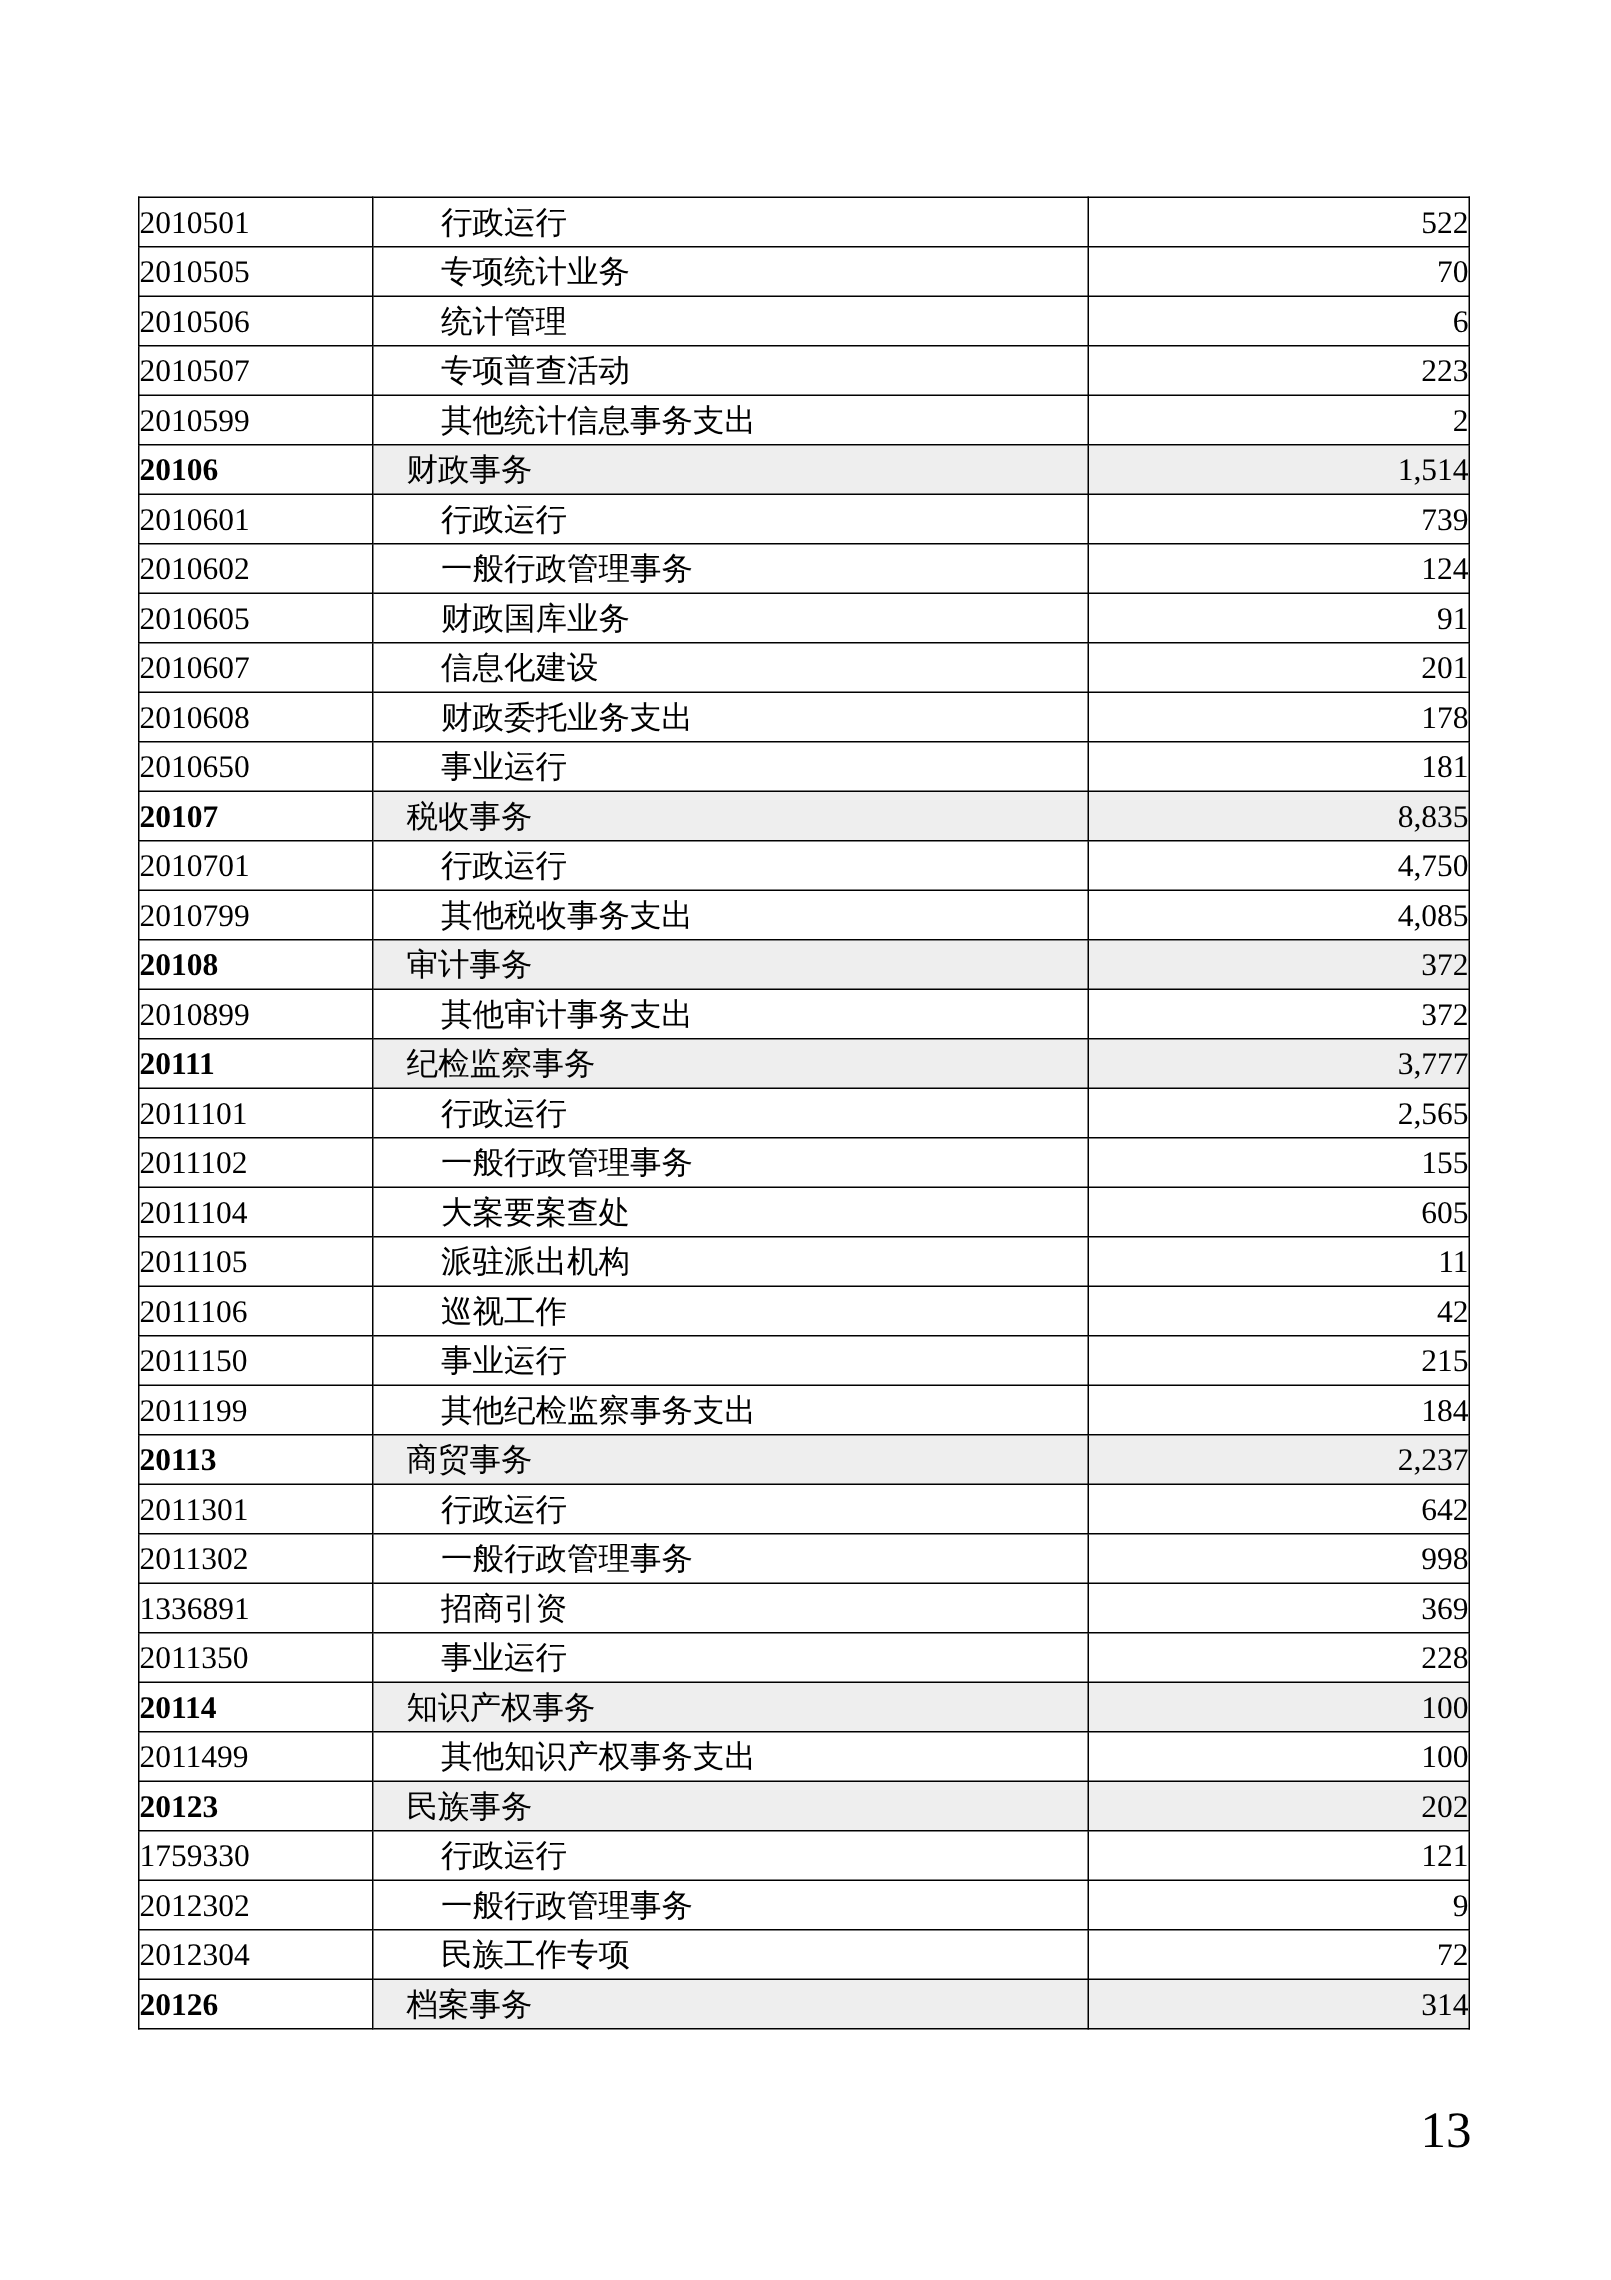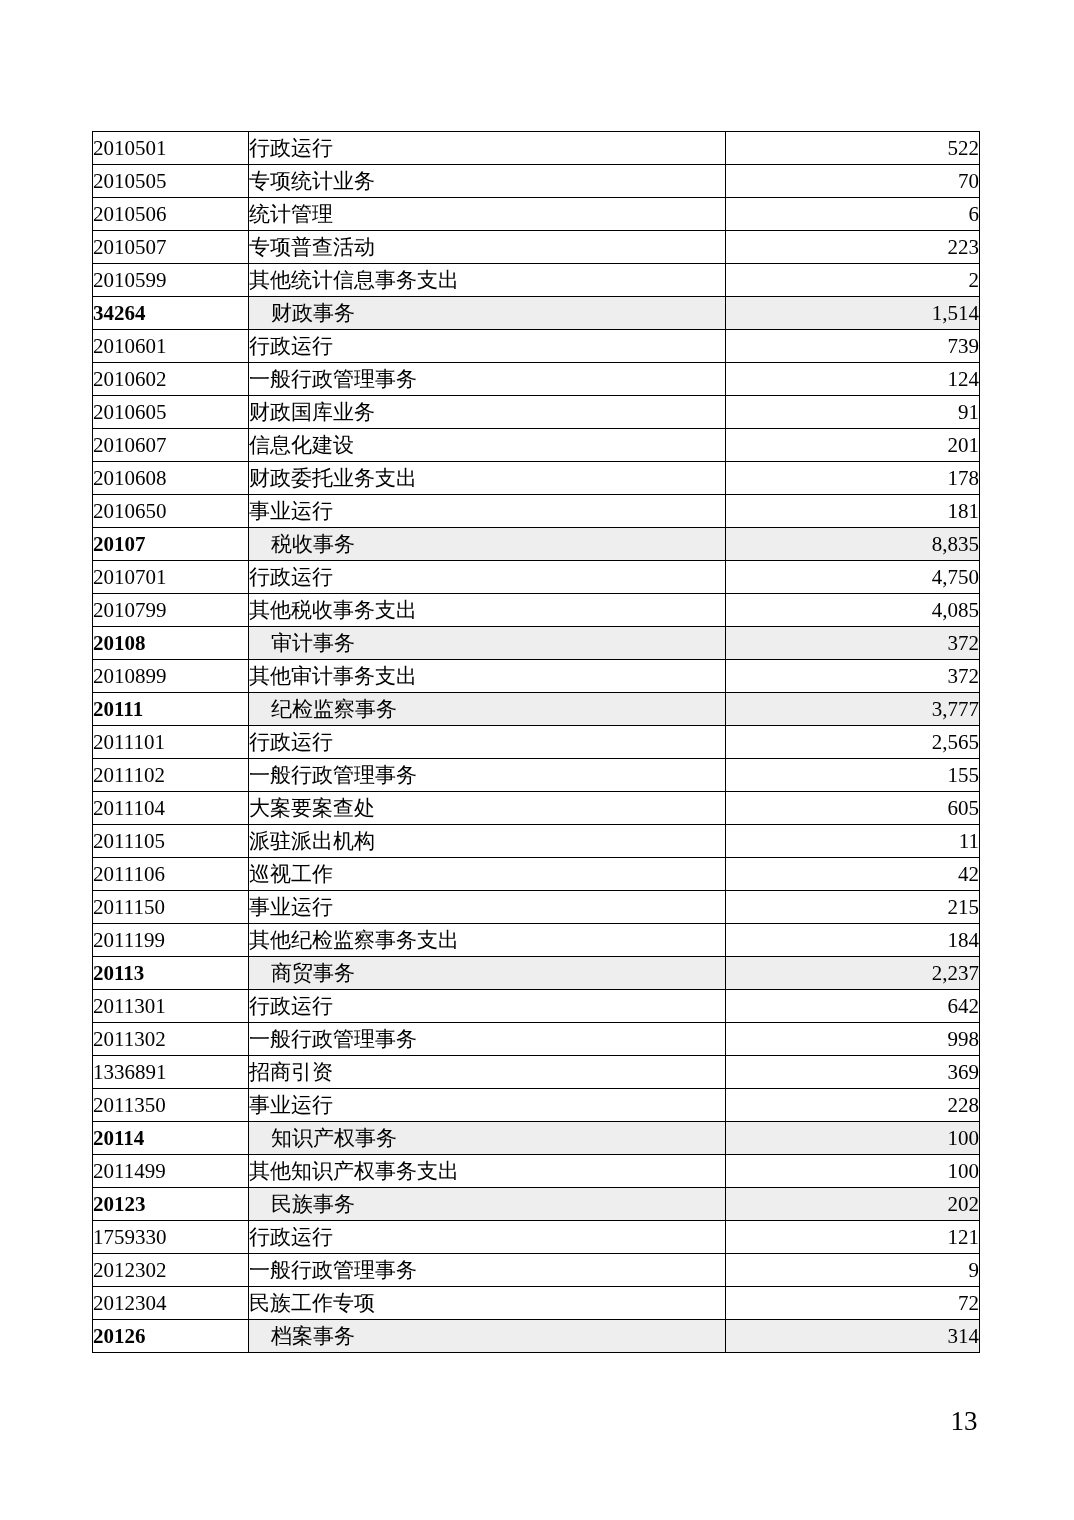--- a/index.html
+++ b/index.html
@@ -36,29 +36,29 @@
   }
   td.col-code   { width: 156px; padding-left: 4px; }
   td.col-name   { width: 477px; }
   td.col-value  { width: 254px; text-align: right; padding-right: 5px; }
 
   tr.category td.col-code { font-weight: bold; }
   tr.category td.col-name,
   tr.category td.col-value { background: var(--category-bg, #eeeeee); }
 
   tr.category td.col-name { padding-left: 22px; margin-left: 11px; }
-  tr.detail   td.col-name { }
+  tr.detail   td.col-name { padding-left: 45px; }
 
   .page-number {
     position: absolute;
     left: 940px;
     top: 1403px;
     width: 48px;
     text-align: center;
-    font-size: 27px;
+    font-size: 34px;
     line-height: 36px;
   }
 </style>
 </head>
 <body>
 
 <div class="page">
 
   <table class="budget-table">
     <colgroup>
@@ -86,21 +86,21 @@
           <td class="col-code">2010507</td>
           <td class="col-name">专项普查活动</td>
           <td class="col-value">223</td>
         </tr>
         <tr class="detail">
           <td class="col-code">2010599</td>
           <td class="col-name">其他统计信息事务支出</td>
           <td class="col-value">2</td>
         </tr>
         <tr class="category">
-          <td class="col-code">34264</td>
+          <td class="col-code">20106</td>
           <td class="col-name">财政事务</td>
           <td class="col-value">1,514</td>
         </tr>
         <tr class="detail">
           <td class="col-code">2010601</td>
           <td class="col-name">行政运行</td>
           <td class="col-value">739</td>
         </tr>
         <tr class="detail">
           <td class="col-code">2010602</td>

